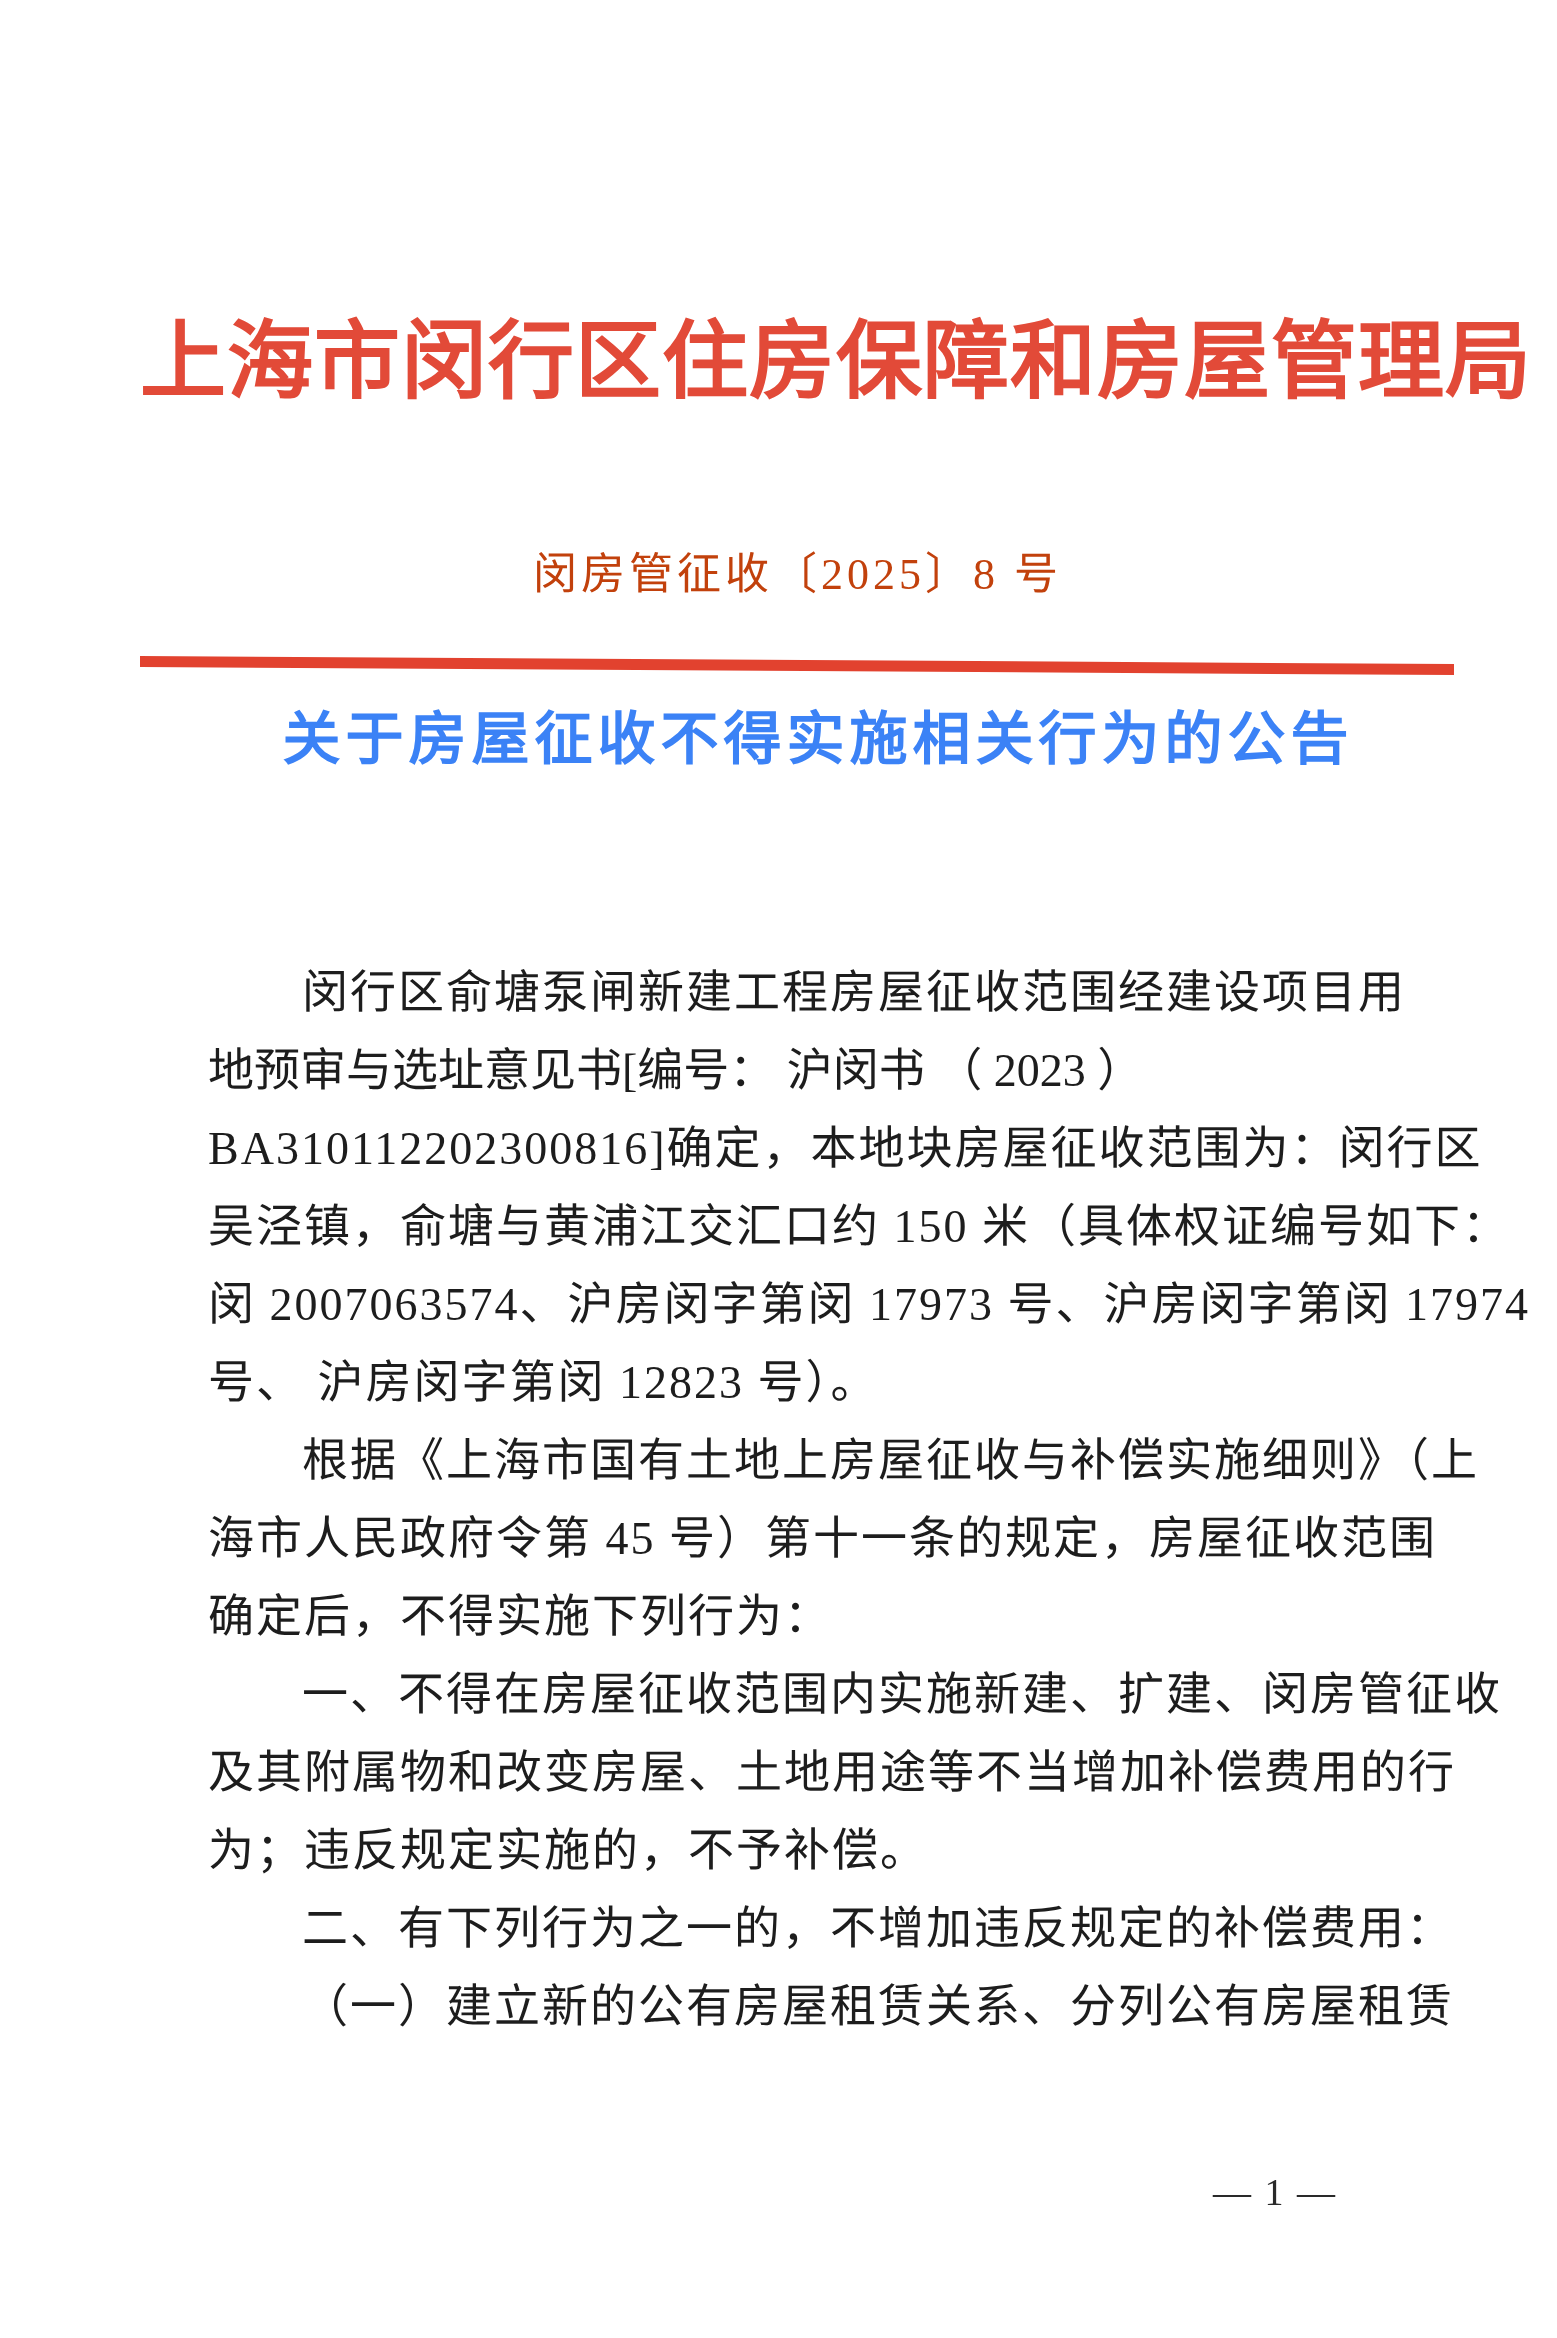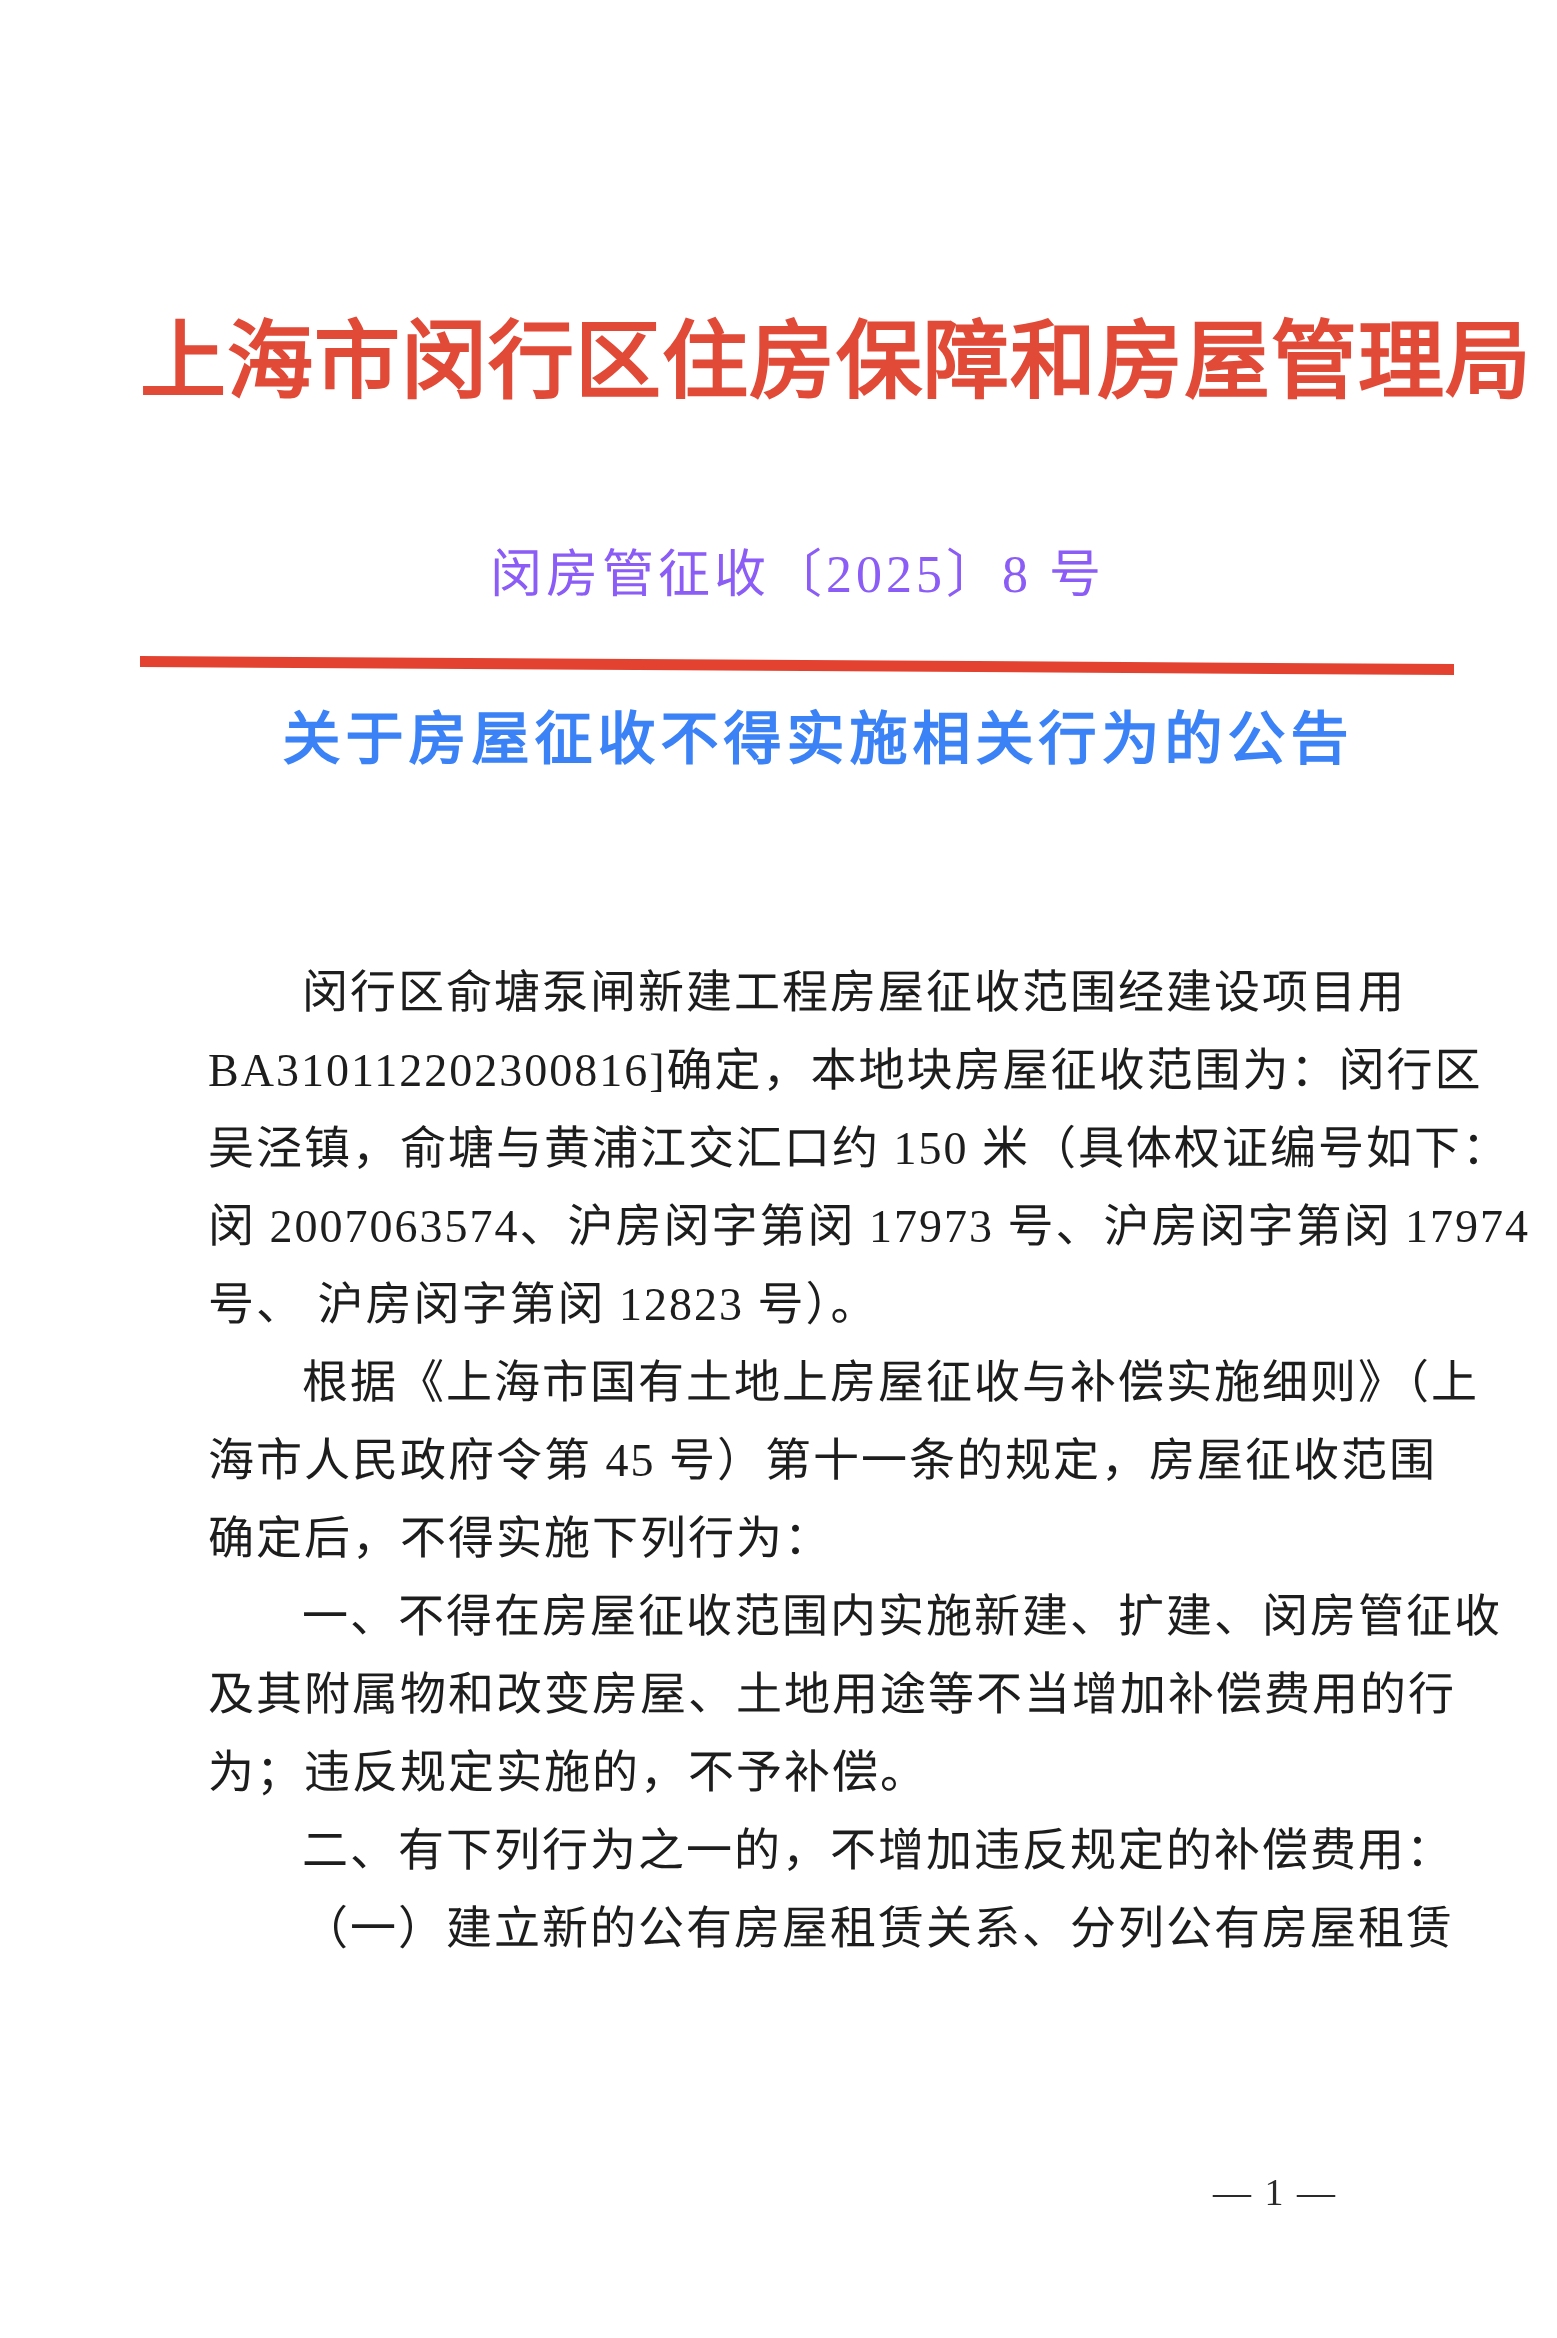--- a/index.html
+++ b/index.html
@@ -27,23 +27,23 @@
     letter-spacing: 1px;
     white-space: nowrap;
   }
   
   .doc-number {
     position: absolute;
     left: 140px;
     top: 548px;
     width: 1315px;
     text-align: center;
-    font-size: 52px;
+    font-size: 44px;
     line-height: 54px;
-    color: #8b5cf6;
+    color: #c2410c;
     letter-spacing: 4px;
     white-space: nowrap;
   }
   
   .red-rule {
     position: absolute;
     left: 140px;
     top: 660px;
     width: 1314px;
     height: 11px;
@@ -109,20 +109,21 @@
   <div class="agency">上海市闵行区住房保障和房屋管理局</div>
 
   <div class="doc-number">闵房管征收〔2025〕8 号</div>
 
   <div class="red-rule" style="background: rgb(226, 66, 47);"></div>
 
   <div class="doc-title">关于房屋征收不得实施相关行为的公告</div>
 
   <div class="body-text">
     <div class="line indent">闵行区俞塘泵闸新建工程房屋征收范围经建设项目用</div>
+    <div class="line stretch">地预审与选址意见书[编号： 沪闵书 （ 2023 ）</div>
     <div class="line">BA310112202300816]确定，本地块房屋征收范围为：闵行区</div>
     <div class="line">吴泾镇，俞塘与黄浦江交汇口约 150 米（具体权证编号如下：</div>
     <div class="line">闵 2007063574、沪房闵字第闵 17973 号、沪房闵字第闵 17974</div>
     <div class="line">号、 沪房闵字第闵 12823 号）。</div>
     <div class="line indent">根据《上海市国有土地上房屋征收与补偿实施细则》（上</div>
     <div class="line">海市人民政府令第 45 号）第十一条的规定，房屋征收范围</div>
     <div class="line">确定后，不得实施下列行为：</div>
     <div class="line indent">一、不得在房屋征收范围内实施新建、扩建、闵房管征收</div>
     <div class="line">及其附属物和改变房屋、土地用途等不当增加补偿费用的行</div>
     <div class="line">为；违反规定实施的，不予补偿。</div>

